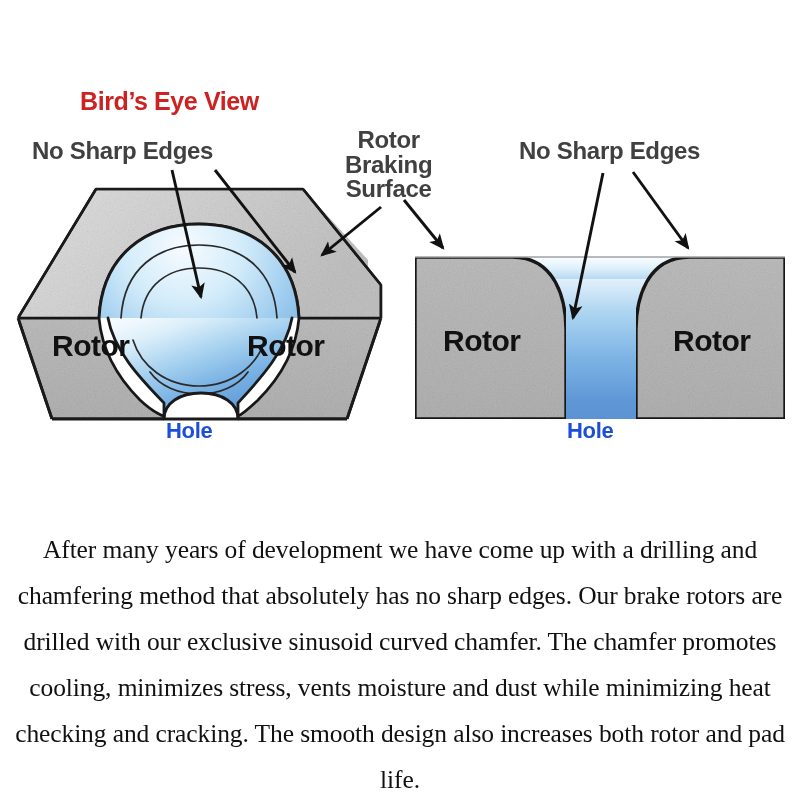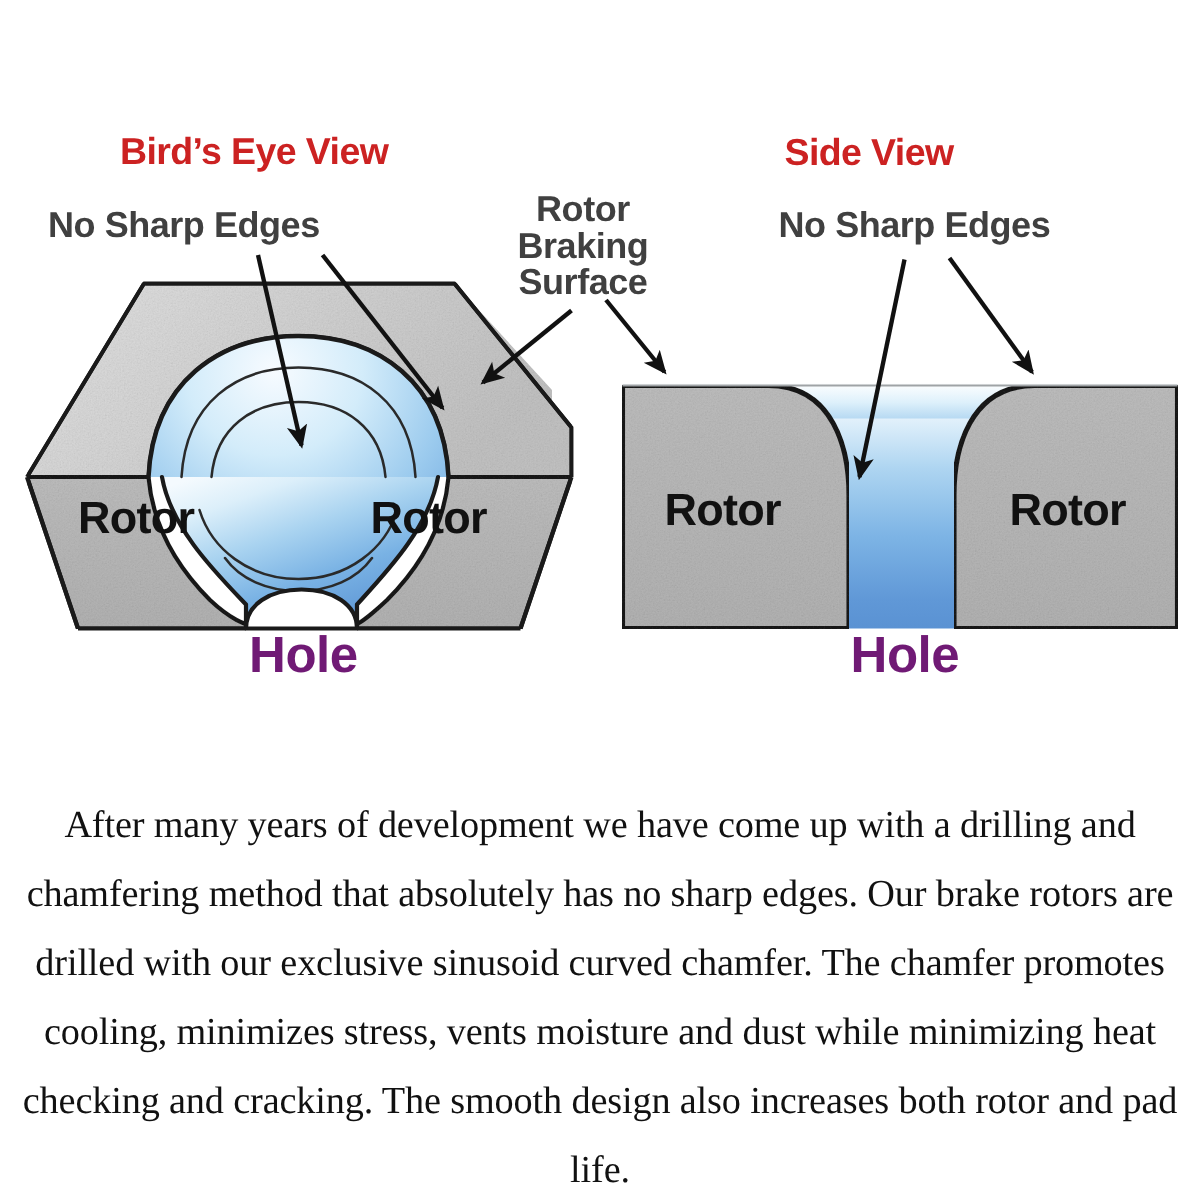--- a/index.html
+++ b/index.html
@@ -50,22 +50,22 @@
   .title-red {
     color: #cc2222;
     font-size: 25px;
     letter-spacing: -0.4px;
   }
   .lbl-black {
     color: #404040;
     font-size: 24px;
   }
   .lbl-hole {
-    color: #701a75;
-    font-size: 34px;
+    color: #1d4ed8;
+    font-size: 22px;
   }
   .lbl-rotor {
     color: #111111;
     font-size: 30px;
     letter-spacing: -0.5px;
   }
 
   #title-birds-eye  { left: 80px;  top: 89px;  }
   #title-side-view  { left: 523px; top: 90px;  }
   #lbl-nse-left     { left: 32px;  top: 139px; }
@@ -250,21 +250,20 @@
 
         <line x1="603" y1="173" x2="573" y2="318" stroke="#111111" stroke-width="2.9" marker-end="url(#arrowHead)"></line>
         <line x1="633" y1="172" x2="688" y2="248" stroke="#111111" stroke-width="2.9" marker-end="url(#arrowHead)"></line>
 
         <line x1="404" y1="200" x2="443" y2="248" stroke="#111111" stroke-width="2.9" marker-end="url(#arrowHead)"></line>
       </g>
     </svg>
 
     <div class="lbl title-red" id="title-birds-eye">Bird’s Eye View</div>
 
-    <div class="lbl title-red" id="title-side-view">Side View</div>
 
     <div class="lbl lbl-black" id="lbl-nse-left">No Sharp Edges</div>
 
     <div class="lbl lbl-black" id="lbl-nse-right">No Sharp Edges</div>
 
     <div class="lbl lbl-black" id="lbl-rotor-surface">Rotor
 Braking
 Surface</div>
 
     <div class="lbl lbl-rotor" id="rotor-w-left">Rotor</div>

